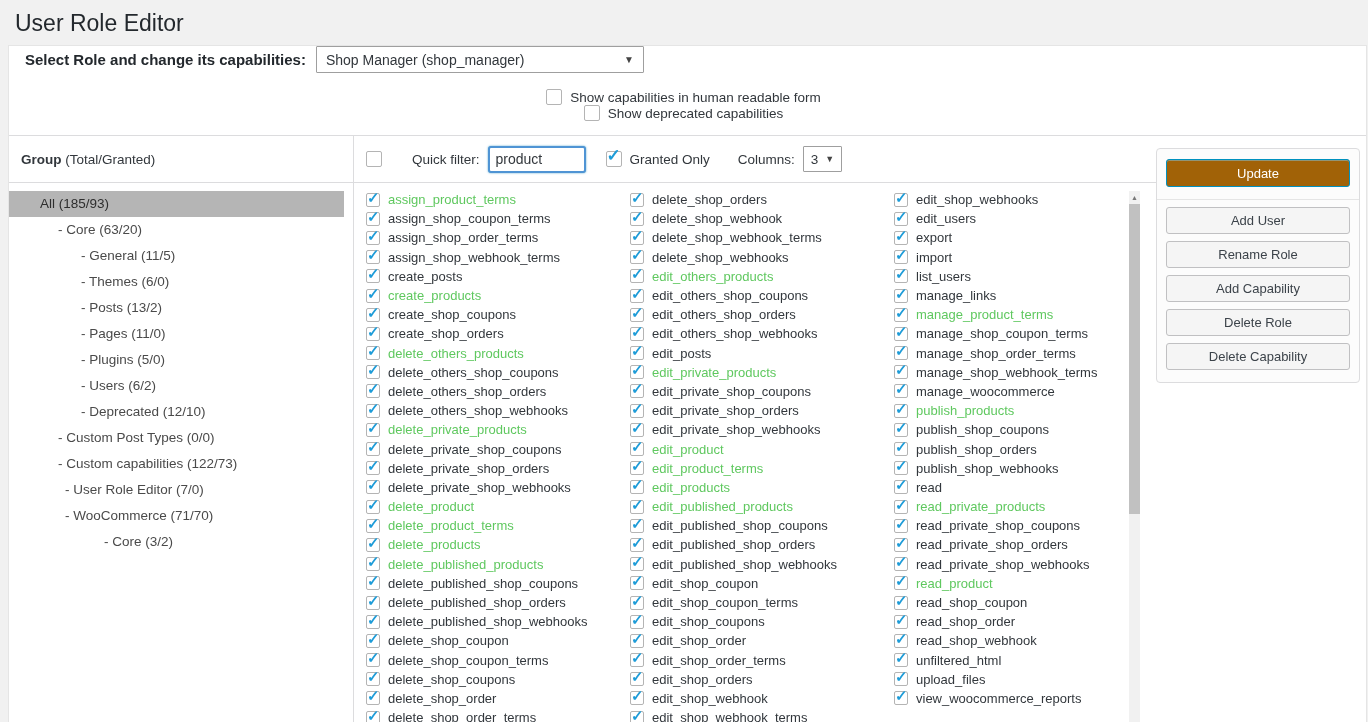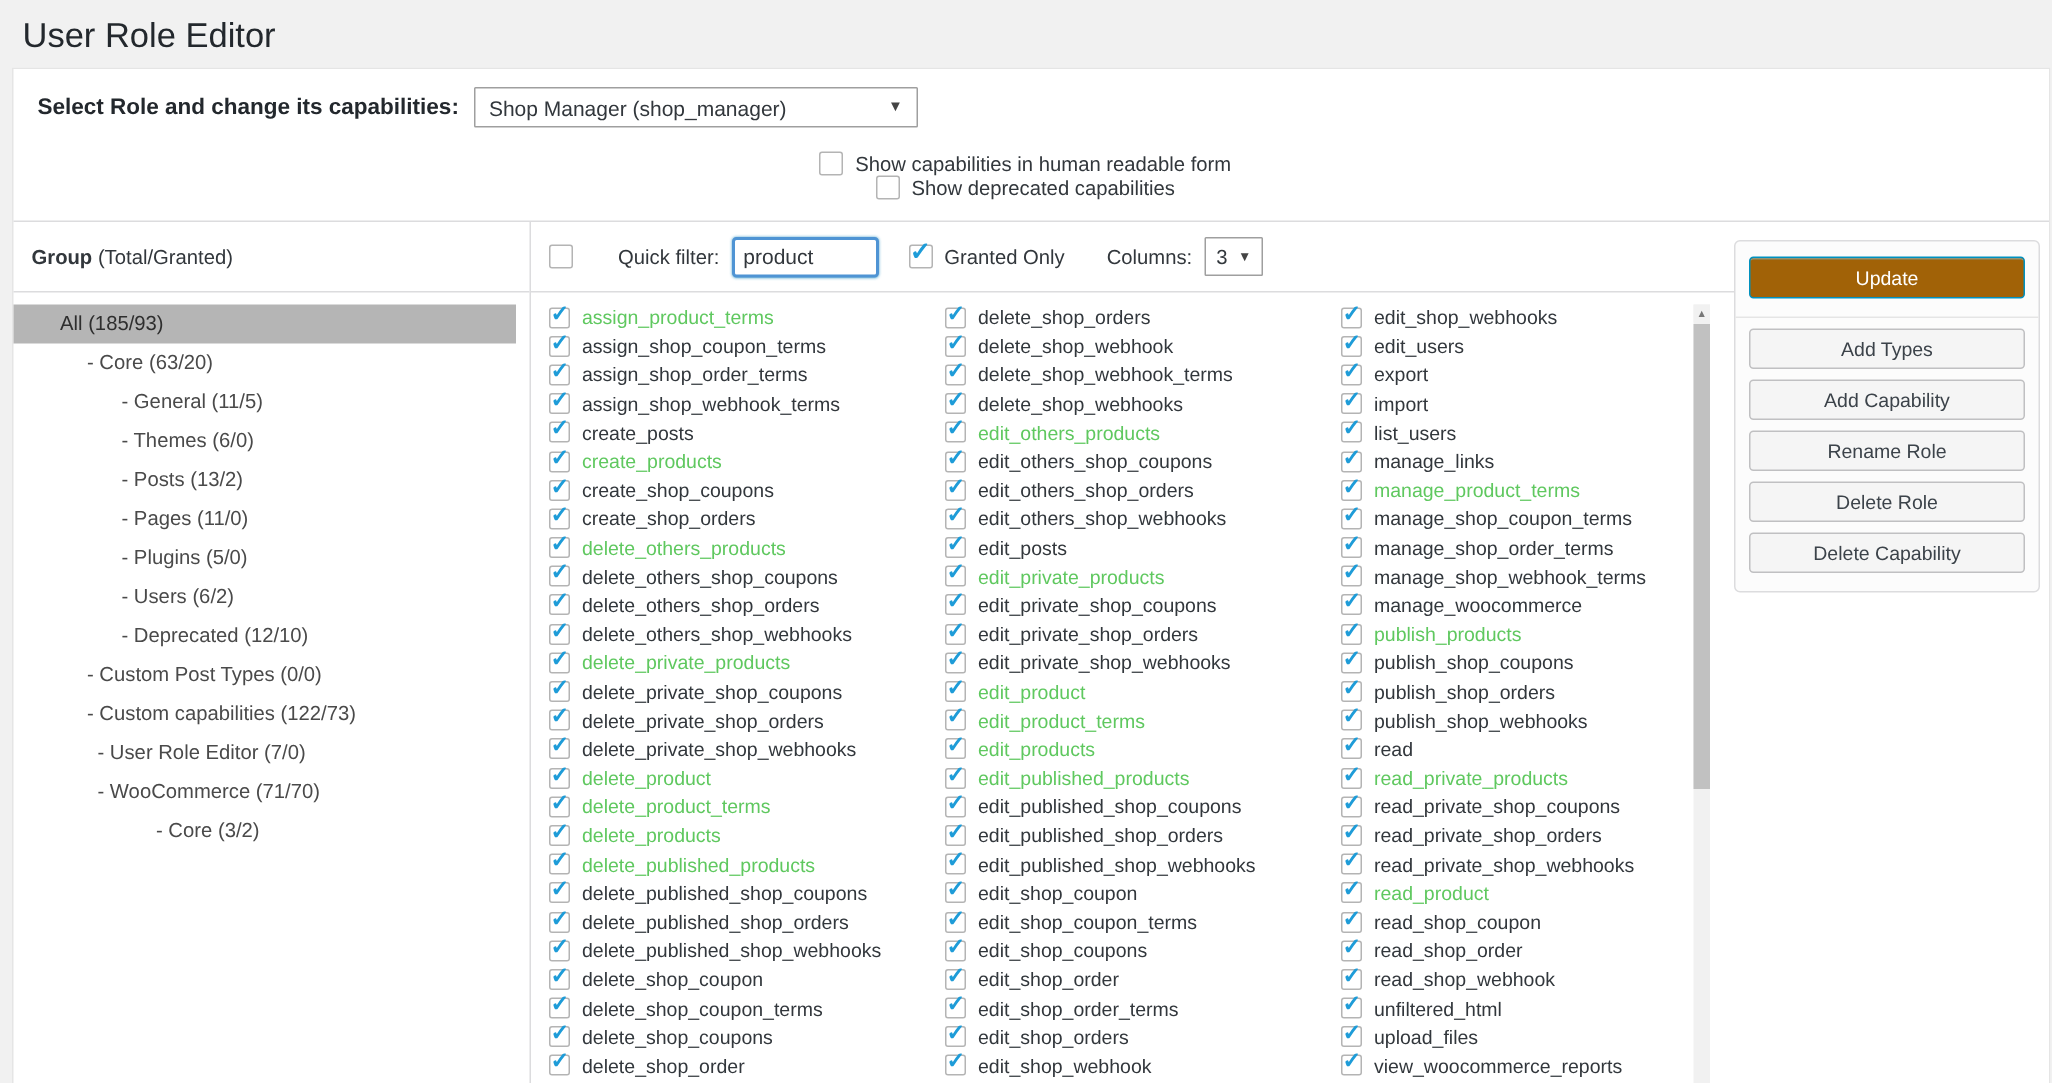--- a/index.html
+++ b/index.html
@@ -12,25 +12,25 @@
   .page-title {
     font-size:23px; font-weight:400; color:#23282d;
     padding:9px 0 7px 15px; line-height:29px;
   }
   .main-box {
     margin-left:8px; margin-right:1px;
     background:#fff; border:1px solid #e5e5e5;
     height:682px; display:flex; flex-direction:column;
   }
   
-  .role-row { display:flex; align-items:center; padding:12px 0 0 16px; }
+  .role-row { display:flex; align-items:center; padding:0 0 0 16px; }
   .role-label { font-size:15px; font-weight:700; color:#23282d; margin-right:10px; }
   .fake-select {
     display:flex; align-items:center; justify-content:space-between;
-    width:296px; height:27px; border:1px solid #9f9f9f; background:#fff;
+    width:328px; height:27px; border:1px solid #9f9f9f; background:#fff;
     padding:0 9px; font-size:14px; color:#32373c; border-radius:1px;
   }
   .fake-select .arrow { font-size:10px; color:#444; }
   .options-row { display:flex; align-items:center; padding:16px 0 14px 16px;flex-direction:column; }
   .opt { display:flex; align-items:center; margin-right:24px; }
   .opt-label { font-size:13.5px; color:#32373c; margin-left:8px; }
   .top-divider { border-top:1px solid #dcdcde; }
 
   
   .cb {
@@ -690,23 +690,23 @@
         <div class="scroll-up">▲</div>
         <div class="scroll-thumb"></div>
       </div>
     </div>
 
     <div class="right-col">
       <div class="action-panel">
         <button class="update-btn">Update</button>
         <div class="panel-divider"></div>
         <div id="action-buttons">
-            <button class="sec-btn">Add Types</button>
+            <button class="sec-btn">Add User</button>
+            <button class="sec-btn">Rename Role</button>
             <button class="sec-btn">Add Capability</button>
-            <button class="sec-btn">Rename Role</button>
             <button class="sec-btn">Delete Role</button>
             <button class="sec-btn">Delete Capability</button>
           </div>
       </div>
     </div>
 
   </div>
 </div>
 
 </body></html>

